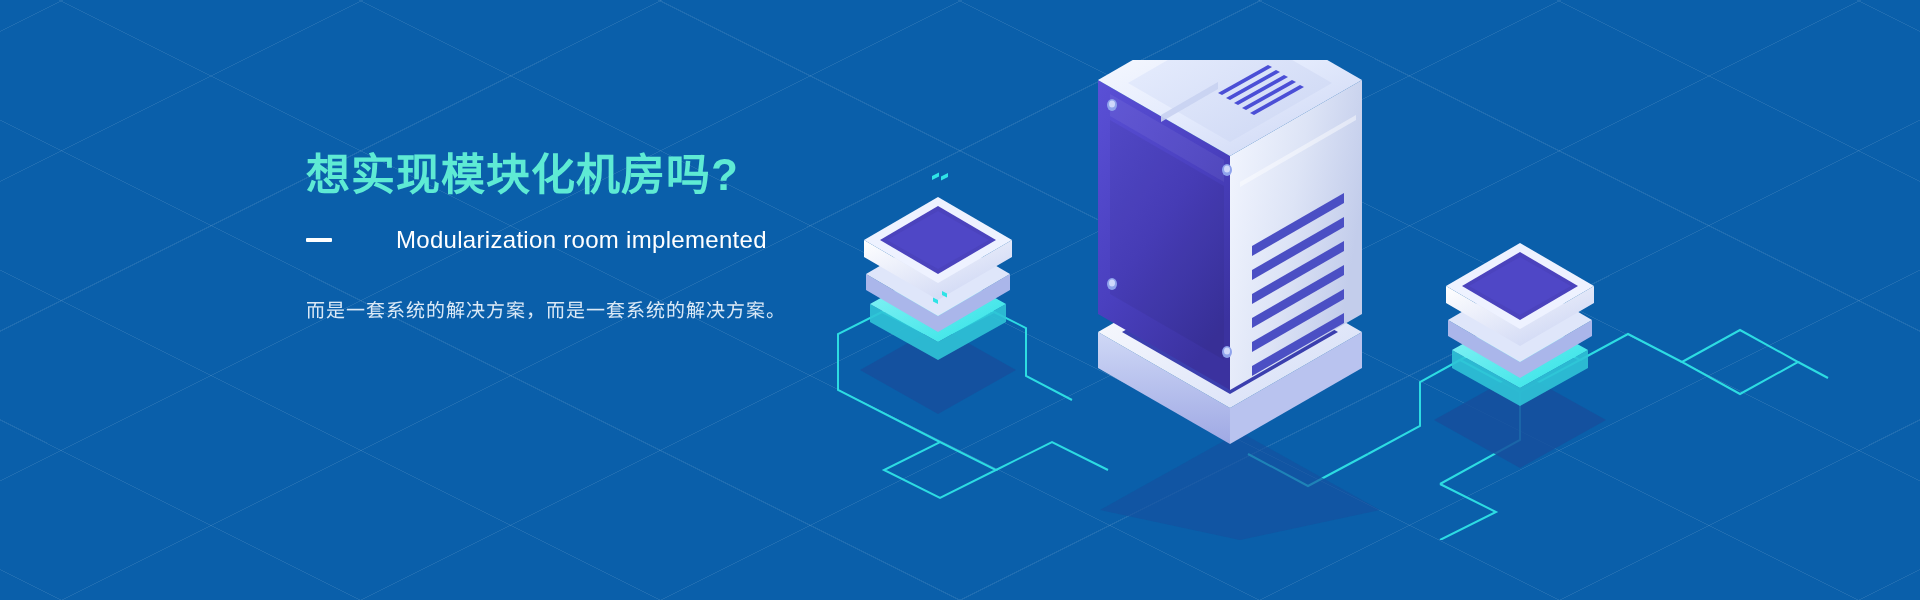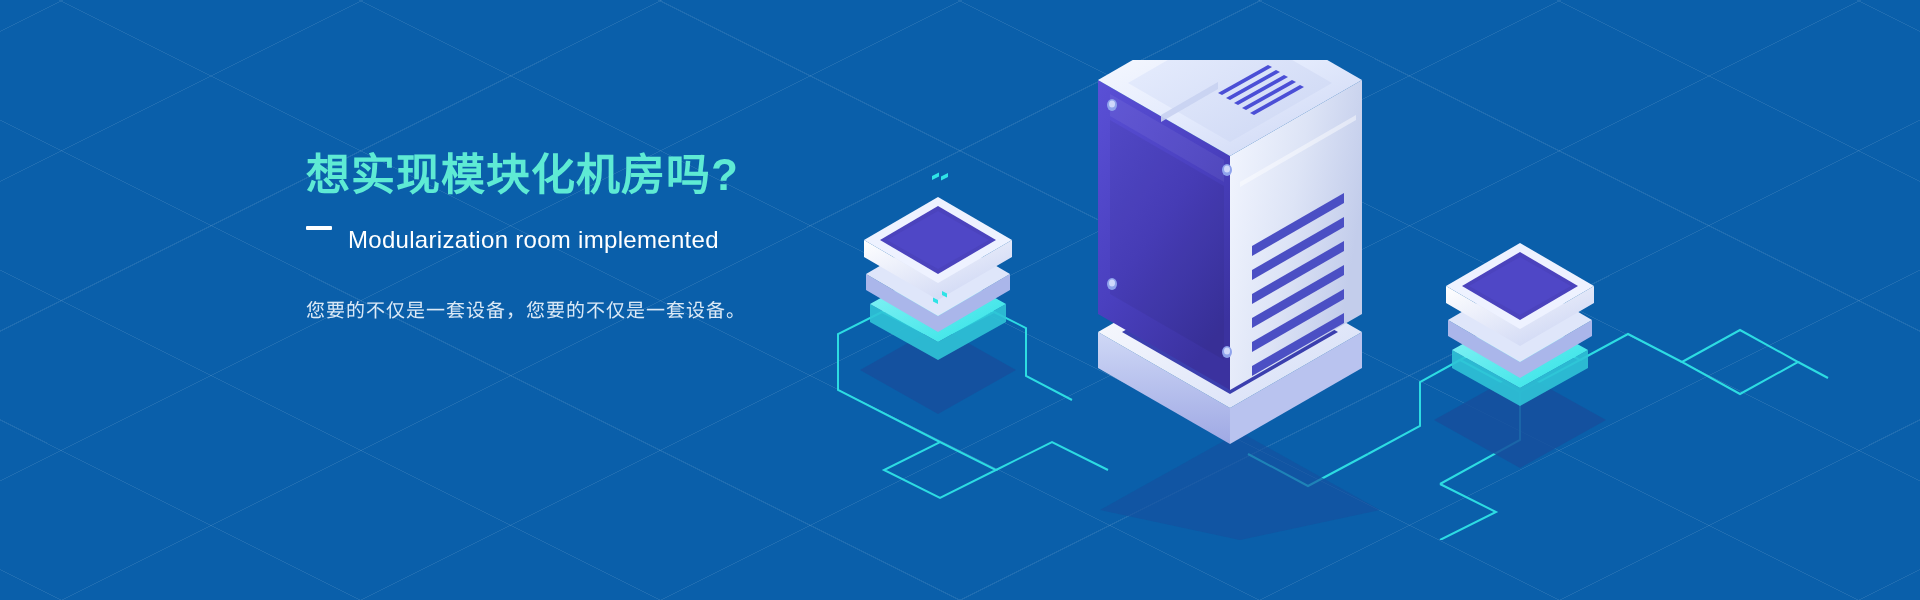--- a/index.html
+++ b/index.html
@@ -57,22 +57,23 @@
   .headline {
     font-size:44px;
     line-height:1.22;
     font-weight:700;
     color:#5eead4;
     letter-spacing:1px;
     white-space:nowrap;
   }
   .sub-row {
     display:flex;
-    align-items:flex-start;
+    align-items:center;
     margin-top:24px;
+    gap:48px;
   }
   .sub-dash {
     width:26px;
     height:4px;
     background:#ffffff;
     flex:0 0 auto;
     margin-right:16px;
     border-radius:1px;
   }
   .subhead {
@@ -281,16 +282,16 @@
 
   <div class="copy">
 
     <h1 class="headline">想实现模块化机房吗?</h1>
 
     <div class="sub-row">
       <span class="sub-dash"></span>
       <span class="subhead">Modularization room implemented</span>
     </div>
 
-    <p class="desc">您要的不仅是一套设备，您要的不仅是一套设备。</p>
+    <p class="desc">而是一套系统的解决方案，而是一套系统的解决方案。</p>
   </div>
 
 </div>
 
 </body></html>

